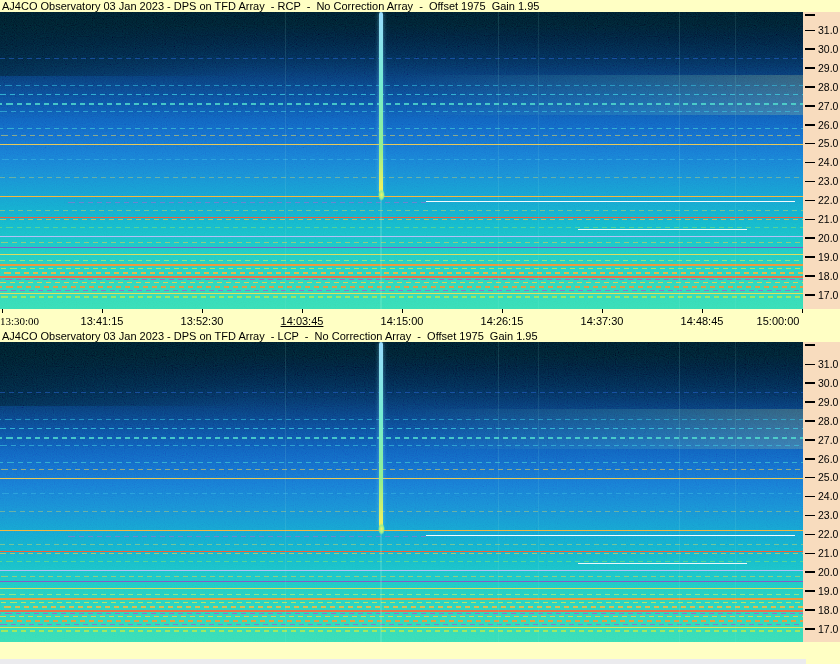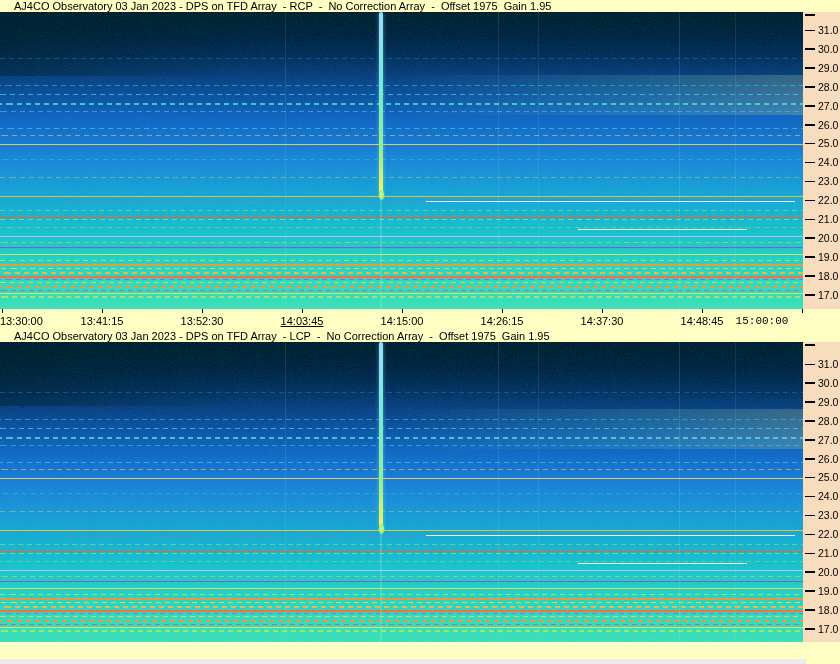--- a/index.html
+++ b/index.html
@@ -1,19 +1,19 @@
 <!DOCTYPE html>
 <html><head>
 <meta charset="utf-8">
 <style>
   html,body{margin:0;padding:0;background:#fff;}
   .screen{position:relative;width:840px;height:664px;overflow:hidden;
           font-family:"Liberation Sans",sans-serif;color:#000;background:#ffffc4;}
   .titlebar{height:12px;line-height:12px;font-size:11px;white-space:pre;
-            padding-left:14px;background:#ffffc4;overflow:hidden;}
+            padding-left:2px;background:#ffffc4;overflow:hidden;}
   .row{position:relative;display:flex;width:840px;}
   #row0{height:297px;} #row1{height:300px;}
   .plot{position:relative;width:803px;height:100%;overflow:hidden;
         background:linear-gradient(180deg,
           #000004 0%,#010209 4%,#02051c 9%,#041137 15%,#0a2565 22%,
           #0e3a8f 29%,#1250b4 36%,#175fc4 42%,#1a70cd 48%,#1b84cd 55%,
           #1898c9 62%,#16aec4 70%,#1fc0bd 78%,#2bccb4 86%,#35d4ae 93%,#3cdaa8 100%);}
   .plot::before{content:"";position:absolute;left:0;top:0;width:45%;height:64px;
         background:linear-gradient(115deg,rgba(0,0,0,.55),rgba(0,0,0,0) 70%);pointer-events:none;}
   .noise{position:absolute;left:0;top:0;width:100%;height:100%;
@@ -129,37 +129,37 @@
         <div class="flabel" style="top: 244.8px;">19.0</div>
         <div class="fdash" style="top: 263.2px;"></div>
         <div class="flabel" style="top: 263.7px;">18.0</div>
         <div class="fdash" style="top: 282.1px;"></div>
         <div class="flabel" style="top: 282.6px;">17.0</div>
       </div>
   </div>
 
   <div class="timebar" id="timebar" style="background: rgb(255, 255, 196);">
       <div class="ttick" style="left: 2px;"></div>
-      <div class="tlabel first" style="left: 0px;">13:30:00</div>
+      <div class="tlabel first" style="left: 0px; font-family: Liberation Serif, serif;">13:30:00</div>
       <div class="ttick" style="left: 102px;"></div>
       <div class="tlabel" style="left: 102px;">13:41:15</div>
       <div class="ttick" style="left: 202px;"></div>
       <div class="tlabel" style="left: 202px;">13:52:30</div>
       <div class="ttick" style="left: 302px;"></div>
       <div class="tlabel" style="left: 302px; text-decoration: underline;">14:03:45</div>
       <div class="ttick" style="left: 402px;"></div>
       <div class="tlabel" style="left: 402px;">14:15:00</div>
       <div class="ttick" style="left: 502px;"></div>
       <div class="tlabel" style="left: 502px;">14:26:15</div>
       <div class="ttick" style="left: 602px;"></div>
       <div class="tlabel" style="left: 602px;">14:37:30</div>
       <div class="ttick" style="left: 702px;"></div>
       <div class="tlabel" style="left: 702px;">14:48:45</div>
       <div class="ttick" style="left: 802px;"></div>
-      <div class="tlabel" style="left: 762px; font-family: Liberation Mono, monospace;">15:00:00</div>
+      <div class="tlabel" style="left: 778px;">15:00:00</div>
     </div>
 
   <div class="titlebar" id="tb1" style="background: rgb(255, 255, 196);">AJ4CO Observatory 03 Jan 2023 - DPS on TFD Array  - LCP  -  No Correction Array  -  Offset 1975  Gain 1.95</div>
 
   <div class="row" id="row1">
     <div class="plot" id="plot1">
       <svg class="noise" xmlns="http://www.w3.org/2000/svg">
         <filter id="nz1">
             <feTurbulence type="fractalNoise" baseFrequency="0.9" numOctaves="2" seed="23" stitchTiles="stitch"></feTurbulence>
           <feColorMatrix type="matrix" values="0 0 0 0 0  0.9 0.4 0 0 -0.25  0.9 0.9 0 0 -0.1  0 0 0 0 0.5"></feColorMatrix>

